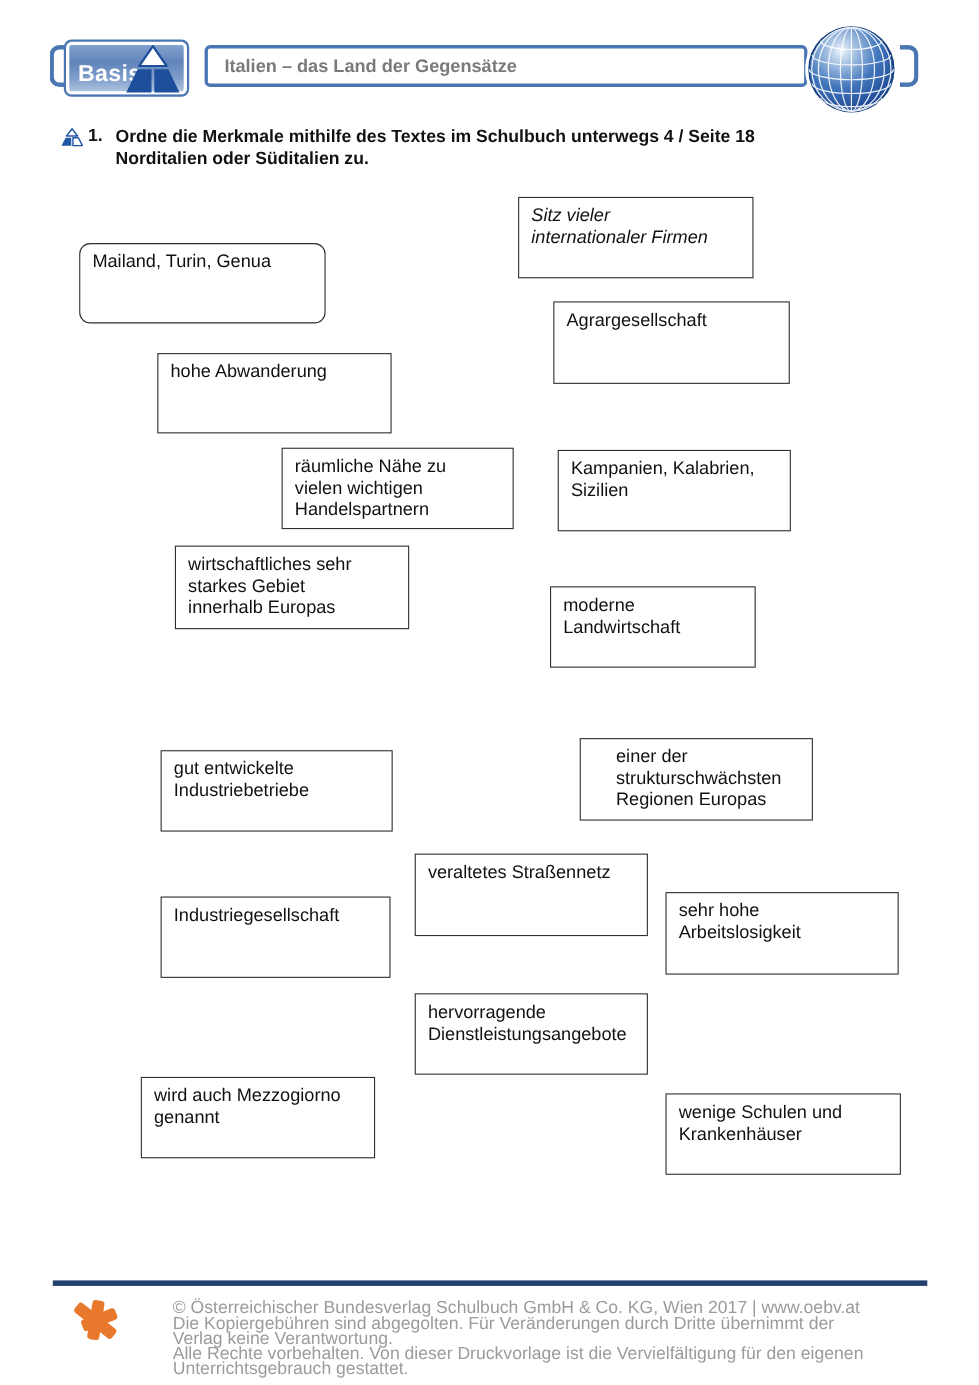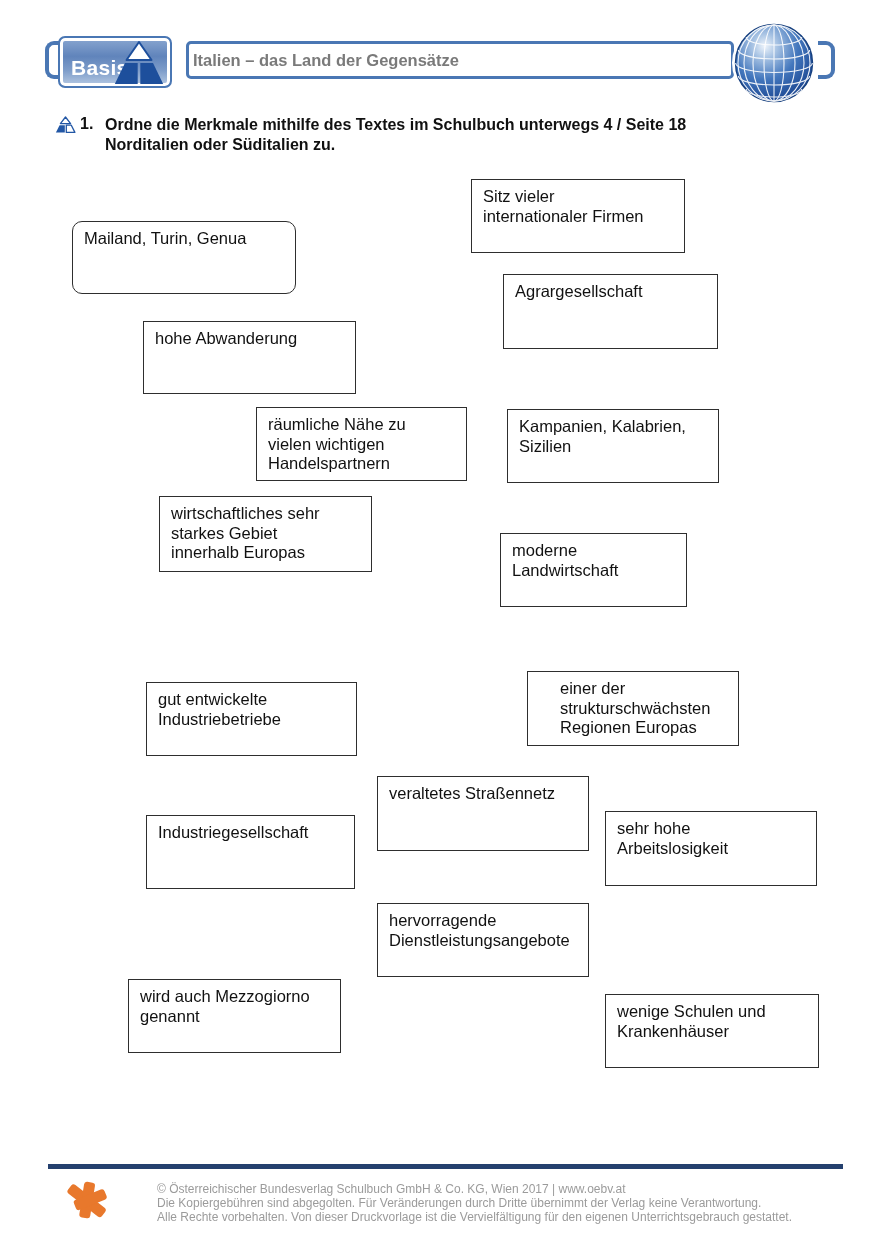--- a/index.html
+++ b/index.html
@@ -27,40 +27,40 @@
     font-size:21px; letter-spacing:.3px;
   }
   .basis-badge svg { position:absolute; right:5px; top:2px; }
 
   .header-band {
     position:absolute; left:186px; top:41px; width:548px; height:38px;
     border:3px solid #4a77b4; border-radius:5px; box-sizing:border-box;
     display:flex; align-items:center;
   }
   .header-band .band-title {
-    padding-left:4px; font-size:16.5px; font-weight:bold; color:#7a7a7a;
+    padding-left:15px; font-size:16.5px; font-weight:bold; color:#7a7a7a;
     white-space:nowrap;
   }
   .globe { position:absolute; left:731px; top:20px; }
 
   
   .task-icon { position:absolute; left:55px; top:116px; }
   .task-number { position:absolute; left:80px; top:115px; font-size:16px; font-weight:bold; }
   .task-text {
     position:absolute; left:105px; top:115px; width:700px;
     font-size:16px; font-weight:bold; line-height:20px; white-space:pre-line;
   }
 
   
   .box {
     position:absolute; box-sizing:border-box; border:1.5px solid #2e2e2e;
     padding:7px 11px; font-size:16.5px; line-height:19.5px; color:#111;
     white-space:pre-line; background:#fff;
   }
-  .p0  { left:471px; top:179px; width:214px; height:74px; }
+  .p0  { left:471px; top:179px; width:214px; height:74px;font-style:italic; }
   .p1  { left:72px;  top:221px; width:224px; height:73px;border-radius:10px; }
   .p2  { left:503px; top:274px; width:215px; height:75px; }
   .p3  { left:143px; top:321px; width:213px; height:73px; }
   .p4  { left:256px; top:407px; width:211px; height:74px; }
   .p5  { left:507px; top:409px; width:212px; height:74px; }
   .p6  { left:159px; top:496px; width:213px; height:76px; }
   .p7  { left:500px; top:533px; width:187px; height:74px; }
   .p8  { left:146px; top:682px; width:211px; height:74px; }
   .p9  { left:527px; top:671px; width:212px; height:75px;padding-left:32px; }
   .p10 { left:377px; top:776px; width:212px; height:75px; }
@@ -71,21 +71,21 @@
   .p15 { left:605px; top:994px; width:214px; height:74px; }
 
   
   .footer-rule {
     position:absolute; left:48px; top:1164px; width:795px; height:4.5px;
     background:#24406e;
   }
   .oebv-logo { position:absolute; left:62px; top:1176px; }
   .footer-text {
     position:absolute; left:157px; top:1183px; width:640px;
-    font-size:12px; line-height:13.8px; color:#9b9b9b;
+    font-size:16px; line-height:13.8px; color:#9b9b9b;
   }
 </style>
 </head>
 <body>
 
 <div class="bracket left"></div>
 
 <div class="basis-badge">
   <span class="basis-label">Basis</span>
   <svg width="52" height="46" viewBox="0 0 52 46">

